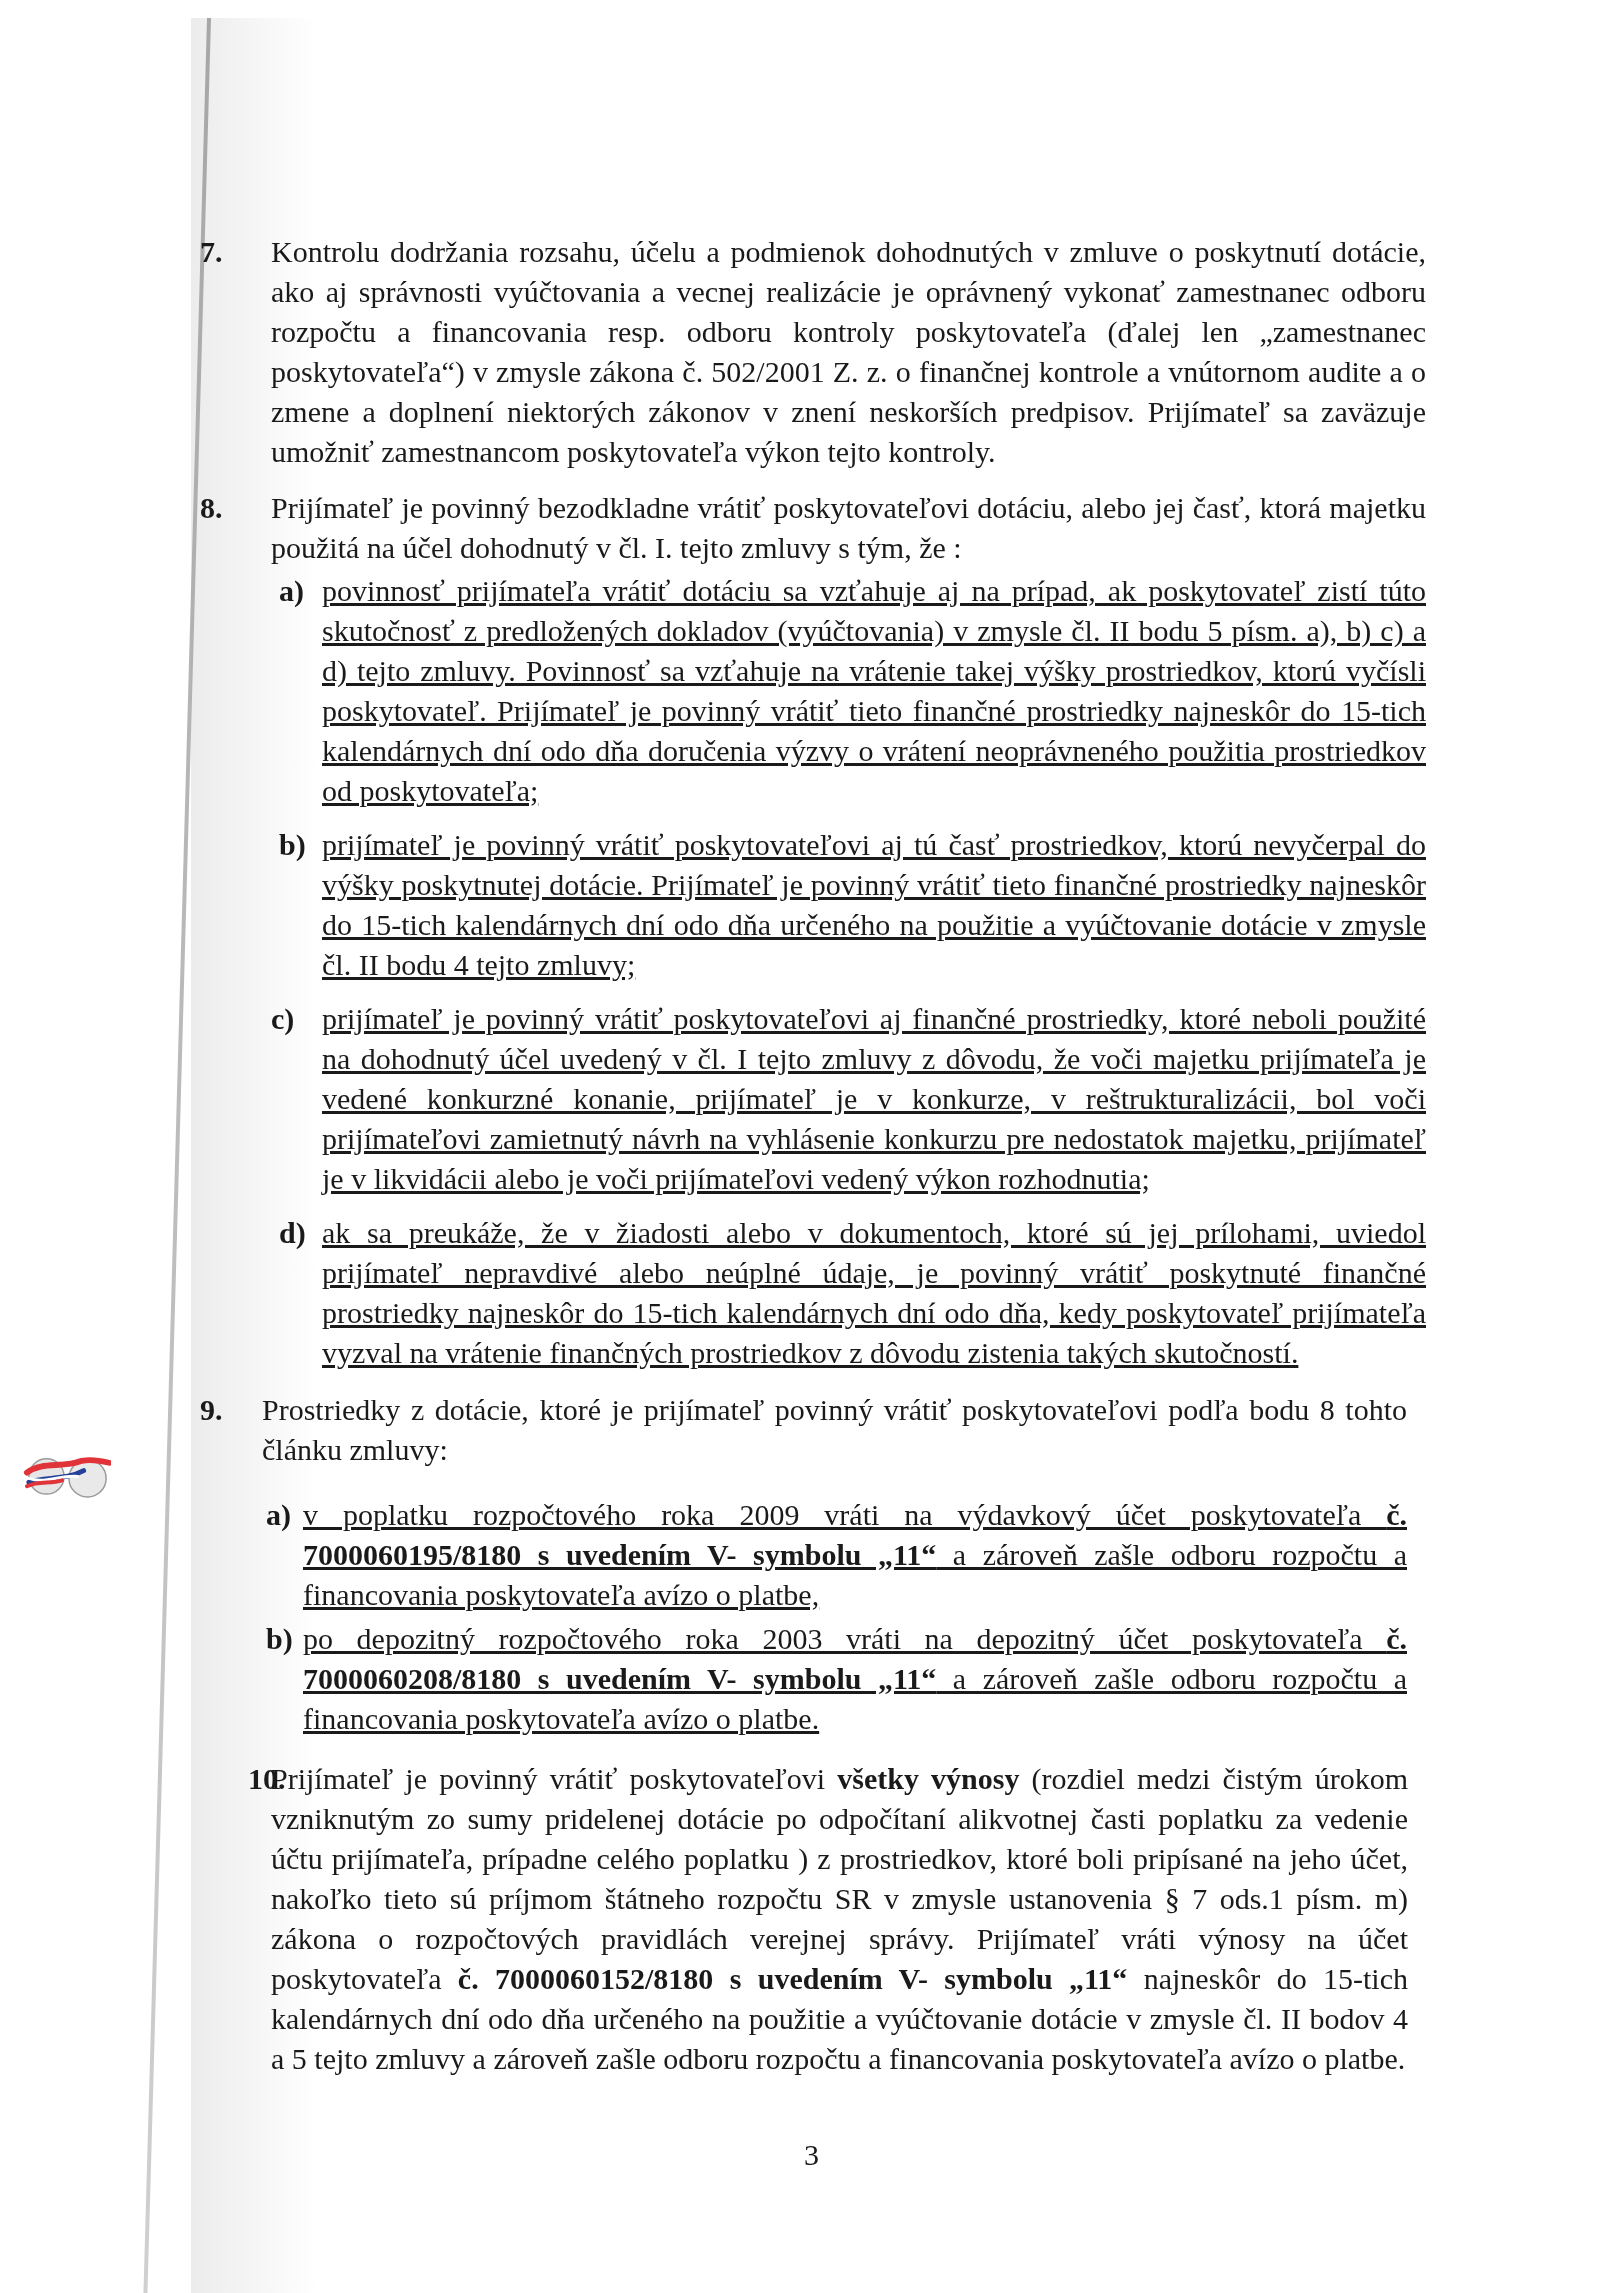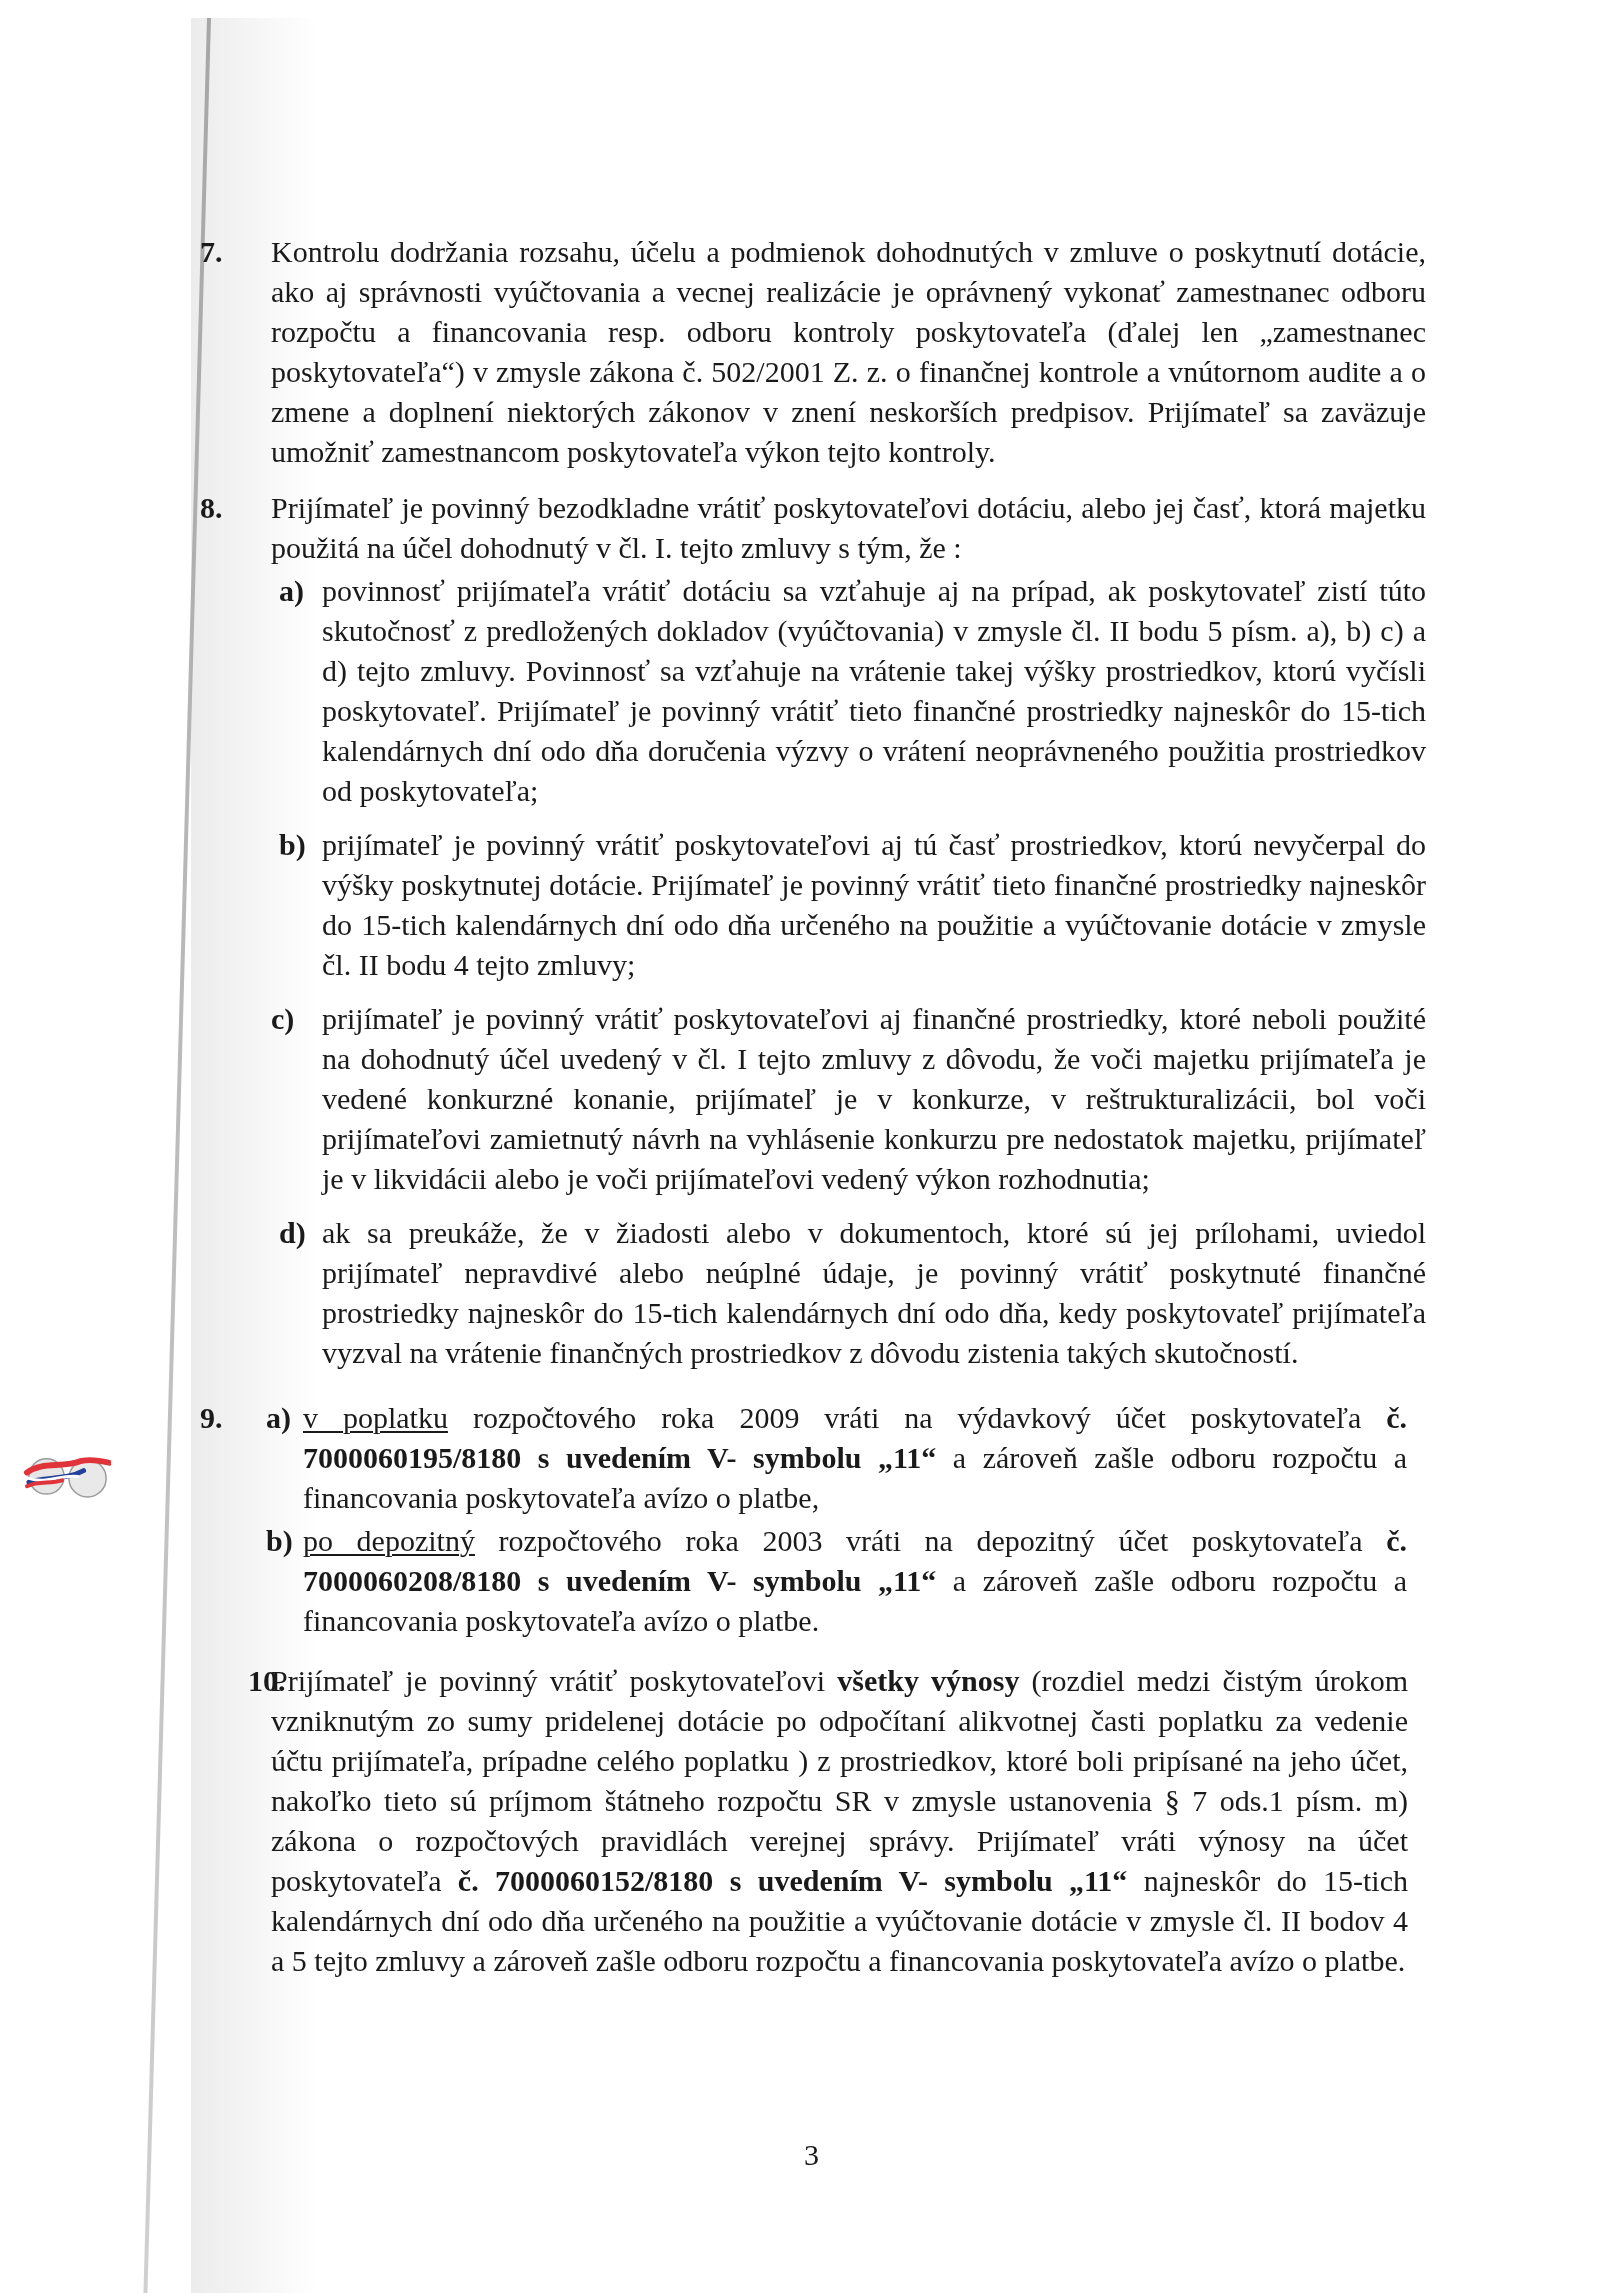--- a/index.html
+++ b/index.html
@@ -65,20 +65,21 @@
     .sub .letter {
       position: absolute;
       left: 0;
       top: 0;
       font-weight: bold;
     }
     .sub .sbody {
       margin-left: 51px;
       width: 1104px;
       text-align: justify;
+      text-decoration: underline;
     }
     .u { text-decoration: underline; text-decoration-thickness: 2px; text-underline-offset: 2.9px; }
     b { font-weight: bold; }
 
     #item-7 { }
     #item-8 { margin-top: 15.6px; }
     #item-9 { margin-top: 17.6px; }
     #item-10 { margin-top: 19.5px; }
 
     #item-8 .subs { margin-left: -39px; width: 1194px; }
@@ -156,20 +157,21 @@
           <span class="letter">d)</span>
           <div class="sbody">ak sa preukáže, že v žiadosti alebo v dokumentoch, ktoré sú jej prílohami, uviedol prijímateľ nepravdivé alebo neúplné údaje, je povinný vrátiť poskytnuté finančné prostriedky najneskôr do 15-tich kalendárnych dní odo dňa, kedy poskytovateľ prijímateľa vyzval na vrátenie finančných prostriedkov z dôvodu zistenia takých skutočností.</div>
         </div>
       </div>
     </div>
   </div>
 
   <div class="item" id="item-9">
     <span class="num">9.</span>
     <div class="body">
+      <div>Prostriedky z dotácie, ktoré je prijímateľ povinný vrátiť poskytovateľovi podľa bodu 8 tohto článku zmluvy:</div>
       <div class="subs">
         <div class="sub">
           <span class="letter">a)</span>
           <div class="sbody"><span class="u">v poplatku</span><span> rozpočtového roka 2009 vráti na výdavkový účet poskytovateľa </span><b>č. 7000060195/8180   s uvedením V- symbolu „11“</b><span> a zároveň zašle odboru rozpočtu a financovania poskytovateľa avízo o platbe,</span></div>
         </div>
         <div class="sub">
           <span class="letter">b)</span>
           <div class="sbody"><span class="u">po depozitný</span><span> rozpočtového roka 2003 vráti na depozitný účet poskytovateľa </span><b>č. 7000060208/8180   s uvedením V- symbolu „11“</b><span> a zároveň zašle odboru rozpočtu a financovania poskytovateľa avízo o platbe.</span></div>
         </div>
       </div>

